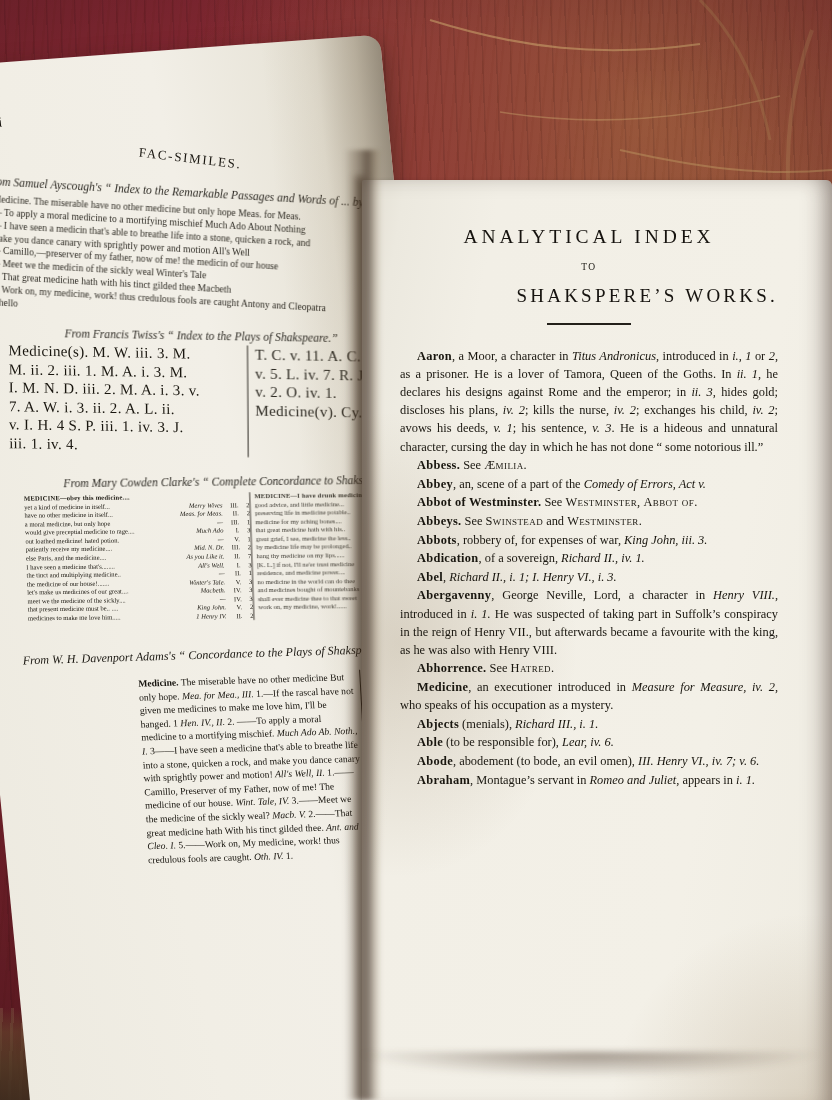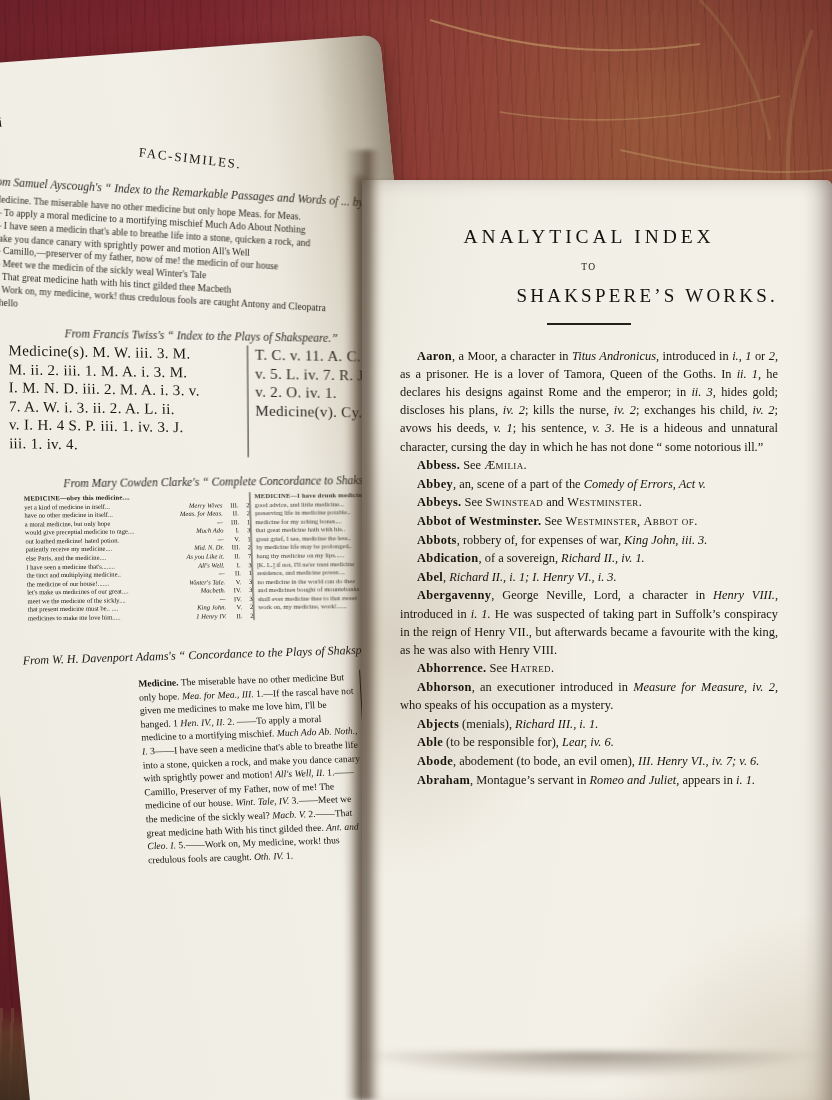--- a/index.html
+++ b/index.html
@@ -374,28 +374,28 @@
       <div class="paper-tone"></div>
       <div class="rp-inner">
         <div class="idx-title">ANALYTICAL INDEX</div>
         <div class="idx-to">TO</div>
         <div class="idx-title2">SHAKSPERE’S WORKS.</div>
         <div class="idx-rule"></div>
         <div class="entries" id="index-entries">
             <p class="entry"><b>Aaron</b>, a Moor, a character in <i>Titus Andronicus</i>, introduced in <i>i.</i>, <i>1</i> or <i>2</i>, as a prisoner.  He is a lover of Tamora, Queen of the Goths.  In <i>ii. 1</i>, he declares his designs against Rome and the emperor; in <i>ii. 3</i>, hides gold; discloses his plans, <i>iv. 2</i>; kills the nurse, <i>iv. 2</i>; exchanges his child, <i>iv. 2</i>; avows his deeds, <i>v. 1</i>; his sentence, <i>v. 3</i>.  He is a hideous and unnatural character, cursing the day in which he has not done “ some notorious ill.”</p>
             <p class="entry"><b>Abbess.</b>   See <span class="sc">Æmilia</span>.</p>
             <p class="entry"><b>Abbey</b>, an, scene of a part of the <i>Comedy of Errors, Act v.</i></p>
+            <p class="entry"><b>Abbot of Westminster.</b>   See <span class="sc">Westminster, Abbot of</span>.</p>
             <p class="entry"><b>Abbeys.</b>   See <span class="sc">Swinstead</span> and <span class="sc">Westminster</span>.</p>
-            <p class="entry"><b>Abbot of Westminster.</b>   See <span class="sc">Westminster, Abbot of</span>.</p>
             <p class="entry"><b>Abbots</b>, robbery of, for expenses of war, <i>King John, iii. 3.</i></p>
             <p class="entry"><b>Abdication</b>, of a sovereign, <i>Richard II., iv. 1.</i></p>
             <p class="entry"><b>Abel</b>, <i>Richard II., i. 1; I. Henry VI., i. 3.</i></p>
             <p class="entry"><b>Abergavenny</b>, George Neville, Lord, a character in <i>Henry VIII.</i>, introduced in <i>i. 1.</i>  He was suspected of taking part in Suffolk’s conspiracy in the reign of Henry VII., but afterwards became a favourite with the king, as he was also with Henry VIII.</p>
             <p class="entry"><b>Abhorrence.</b>   See <span class="sc">Hatred</span>.</p>
-            <p class="entry"><b>Abhorson</b>, an executioner introduced in <i>Measure for Measure, iv. 2</i>, who speaks of his occupation as a mystery.</p>
+            <p class="entry"><b>Medicine</b>, an executioner introduced in <i>Measure for Measure, iv. 2</i>, who speaks of his occupation as a mystery.</p>
             <p class="entry"><b>Abjects</b> (menials), <i>Richard III., i. 1.</i></p>
             <p class="entry"><b>Able</b> (to be responsible for), <i>Lear, iv. 6.</i></p>
             <p class="entry"><b>Abode</b>, abodement (to bode, an evil omen), <i>III. Henry VI., iv. 7; v. 6.</i></p>
             <p class="entry"><b>Abraham</b>, Montague’s servant in <i>Romeo and Juliet</i>, appears in <i>i. 1.</i></p>
           </div>
       </div>
     </div>
 
     <div class="gutter"></div>
     <div class="gutter-dark"></div>

